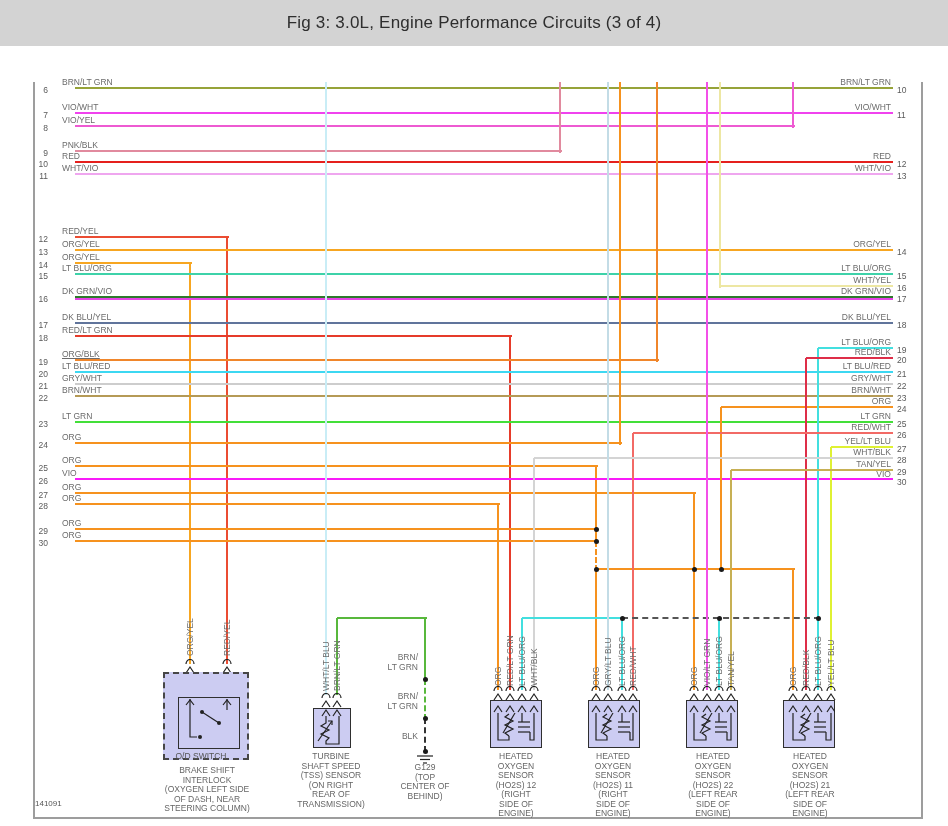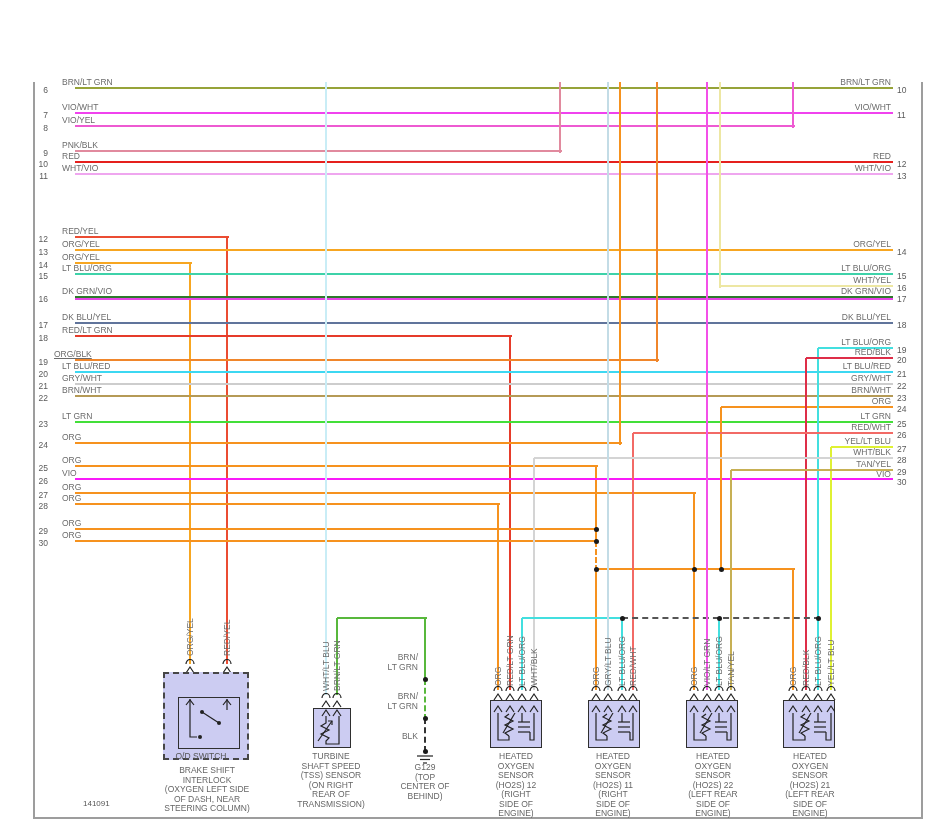--- a/index.html
+++ b/index.html
@@ -24,20 +24,23 @@
   .boxlbl{position:absolute;font-size:8.5px;color:#555;text-align:center;}
   .gl{position:absolute;font-size:8.5px;color:#6b6b6b;text-align:right;line-height:10px;white-space:pre-line;}
   .conn{position:absolute;}
   svg .k{fill:none;stroke:#222;stroke-width:1.2px;}
   #figcode{position:absolute;font-size:8px;color:#555;}
 </style>
 </head>
 <body>
 
 <div id="stage">
+  <div id="header">
+    <span id="title">Fig 3: 3.0L, Engine Performance Circuits (3 of 4)</span>
+  </div>
   <div id="diagram">
       <div class="frame" style="left: 33px; top: 82px; width: 2px; height: 736px;"></div>
       <div class="frame" style="left: 921px; top: 82px; width: 2px; height: 736px;"></div>
       <div class="frame" style="left: 33px; top: 817px; width: 890px; height: 2px;"></div>
       <div class="h" style="left: 75px; top: 87px; width: 818px; background: rgb(150, 163, 57);"></div>
       <div class="h" style="left: 75px; top: 112px; width: 818px; background: rgb(240, 66, 238);"></div>
       <div class="h" style="left: 75px; top: 125px; width: 720px; background: rgb(238, 90, 210);"></div>
       <div class="v" style="left: 792px; top: 82px; height: 46px; background: rgb(238, 90, 210);"></div>
       <div class="h" style="left: 75px; top: 150px; width: 487px; background: rgb(225, 138, 158);"></div>
       <div class="v" style="left: 559px; top: 82px; height: 71px; background: rgb(225, 138, 158);"></div>
@@ -134,21 +137,21 @@
       <div class="lblL" style="left: 62px; top: 252px;">ORG/YEL</div>
       <div class="num numL" style="left: 34px; top: 271px;">15</div>
       <div class="lblL" style="left: 62px; top: 263px;">LT BLU/ORG</div>
       <div class="num numL" style="left: 34px; top: 294px;">16</div>
       <div class="lblL" style="left: 62px; top: 286px;">DK GRN/VIO</div>
       <div class="num numL" style="left: 34px; top: 320px;">17</div>
       <div class="lblL" style="left: 62px; top: 312px;">DK BLU/YEL</div>
       <div class="num numL" style="left: 34px; top: 333px;">18</div>
       <div class="lblL" style="left: 62px; top: 325px;">RED/LT GRN</div>
       <div class="num numL" style="left: 34px; top: 357px;">19</div>
-      <div class="lblL" style="left: 54px; top: 349px; text-decoration: underline;">ORG/BLK</div>
+      <div class="lblL" style="left: 62px; top: 349px; text-decoration: underline;">ORG/BLK</div>
       <div class="num numL" style="left: 34px; top: 369px;">20</div>
       <div class="lblL" style="left: 62px; top: 361px;">LT BLU/RED</div>
       <div class="num numL" style="left: 34px; top: 381px;">21</div>
       <div class="lblL" style="left: 62px; top: 373px;">GRY/WHT</div>
       <div class="num numL" style="left: 34px; top: 393px;">22</div>
       <div class="lblL" style="left: 62px; top: 385px;">BRN/WHT</div>
       <div class="num numL" style="left: 34px; top: 419px;">23</div>
       <div class="lblL" style="left: 62px; top: 411px;">LT GRN</div>
       <div class="num numL" style="left: 34px; top: 440px;">24</div>
       <div class="lblL" style="left: 62px; top: 432px;">ORG</div>
@@ -442,14 +445,14 @@
           <polyline class="k" points="48,13 48,40 43,40 43,32"></polyline>
         </svg></div>
       <div class="cap" style="left: 762px; top: 752px; width: 96px;">HEATED
 OXYGEN
 SENSOR
 (HO2S) 21
 (LEFT REAR
 SIDE OF
 ENGINE)</div>
     </div>
-  <div id="figcode" style="left:35px;top:799px;padding-left:48px;">141091</div>
+  <div id="figcode" style="left:35px;top:799px;">141091</div>
 </div>
 
 </body></html>

